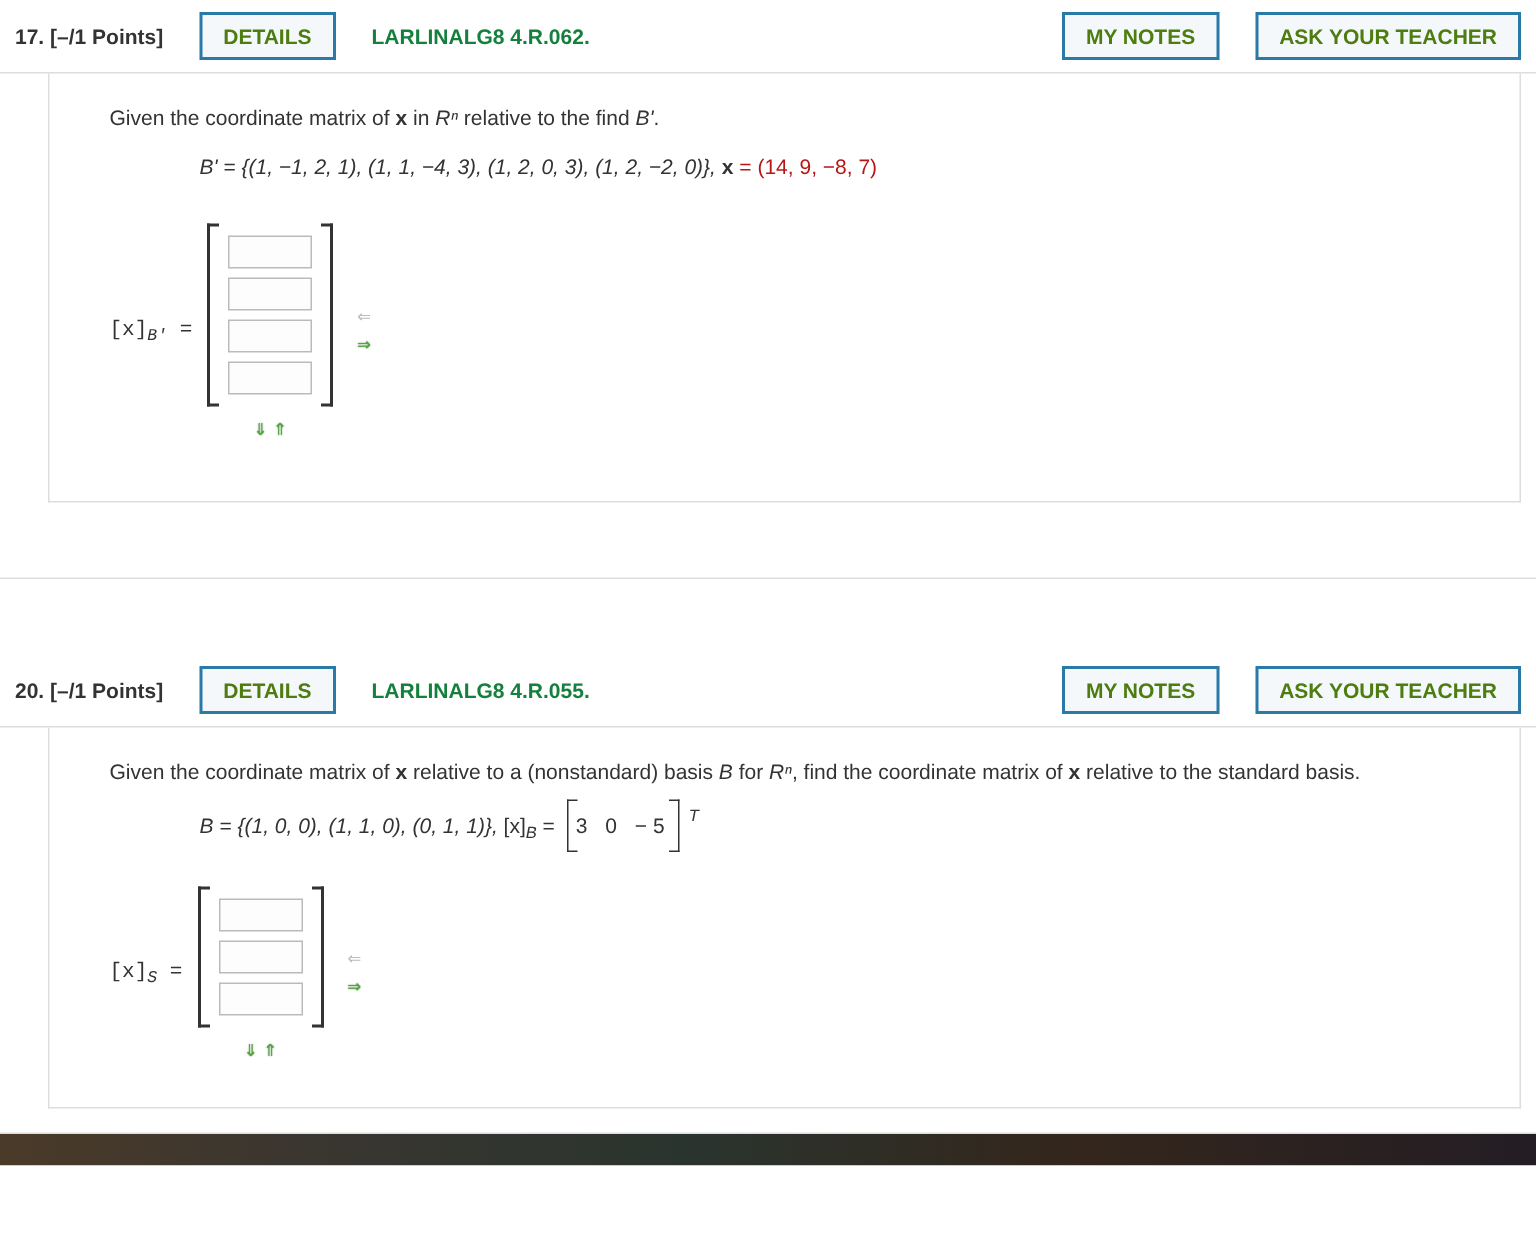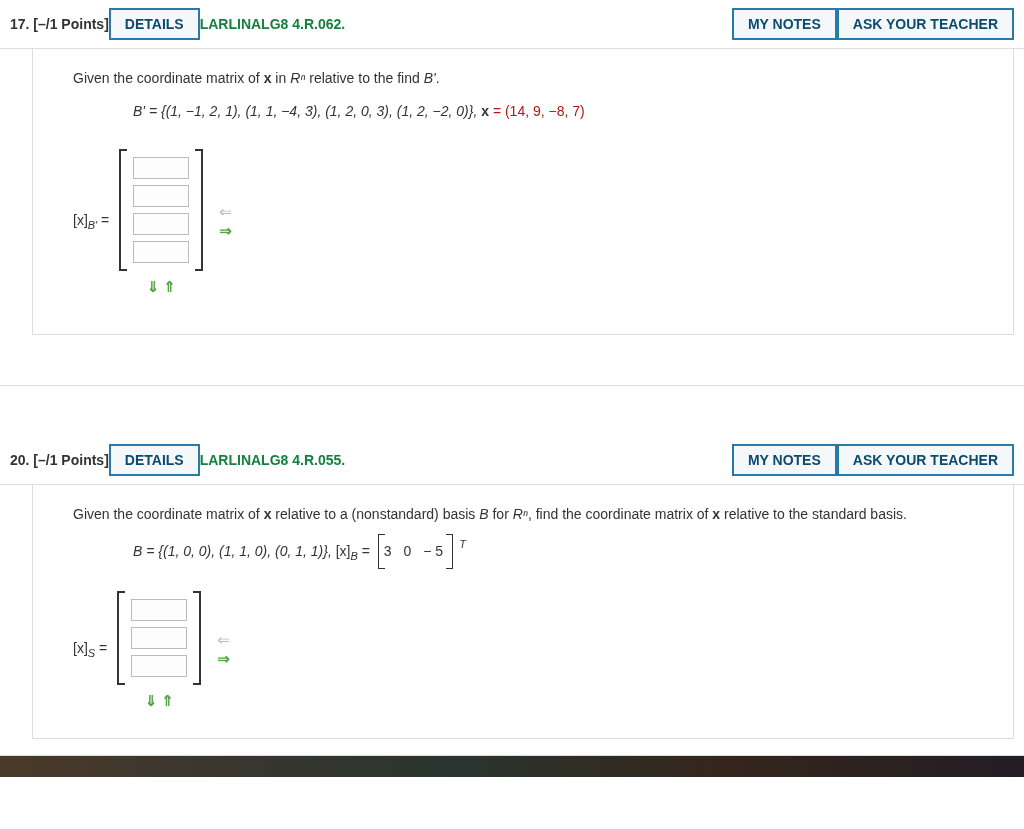--- a/index.html
+++ b/index.html
@@ -12,32 +12,32 @@
     background: #fff;
     width: 1024px;
   }
   .question {
     border-bottom: 1px solid #ddd;
   }
   .q-header {
     display: flex;
     align-items: center;
     padding: 8px 10px;
-    gap: 0;
+    gap: 24px;
     border-bottom: 1px solid #ddd;
   }
   .q-label {
     font-weight: 700;
     color: #333;
     white-space: nowrap;
   }
   .details-btn, .buy-btn {
     border: 2px solid #2a7aa8;
     background: #f4f8fb;
-    color: #0c4a6e;
+    color: #4d7c0f;
     font-weight: 700;
     padding: 6px 14px;
     font-size: 14px;
     cursor: pointer;
     font-family: inherit;
   }
   .reference {
     color: #15803d;
     font-weight: 700;
     text-align: center;
@@ -60,20 +60,21 @@
   }
   .bold { font-weight: 700; }
   .ital { font-style: italic; }
   .x-highlight { color: #b81515; }
 
   .answer-row {
     display: flex;
     align-items: center;
     gap: 10px;
     margin-top: 10px;
+    font-family: Liberation Mono, monospace;
   }
   .ans-label {
     white-space: nowrap;
     font-weight: 400;
   }
   .sub { font-style: italic; font-size: 11px; vertical-align: sub; }
 
   .matrix-wrap {
     display: flex;
     flex-direction: column;

